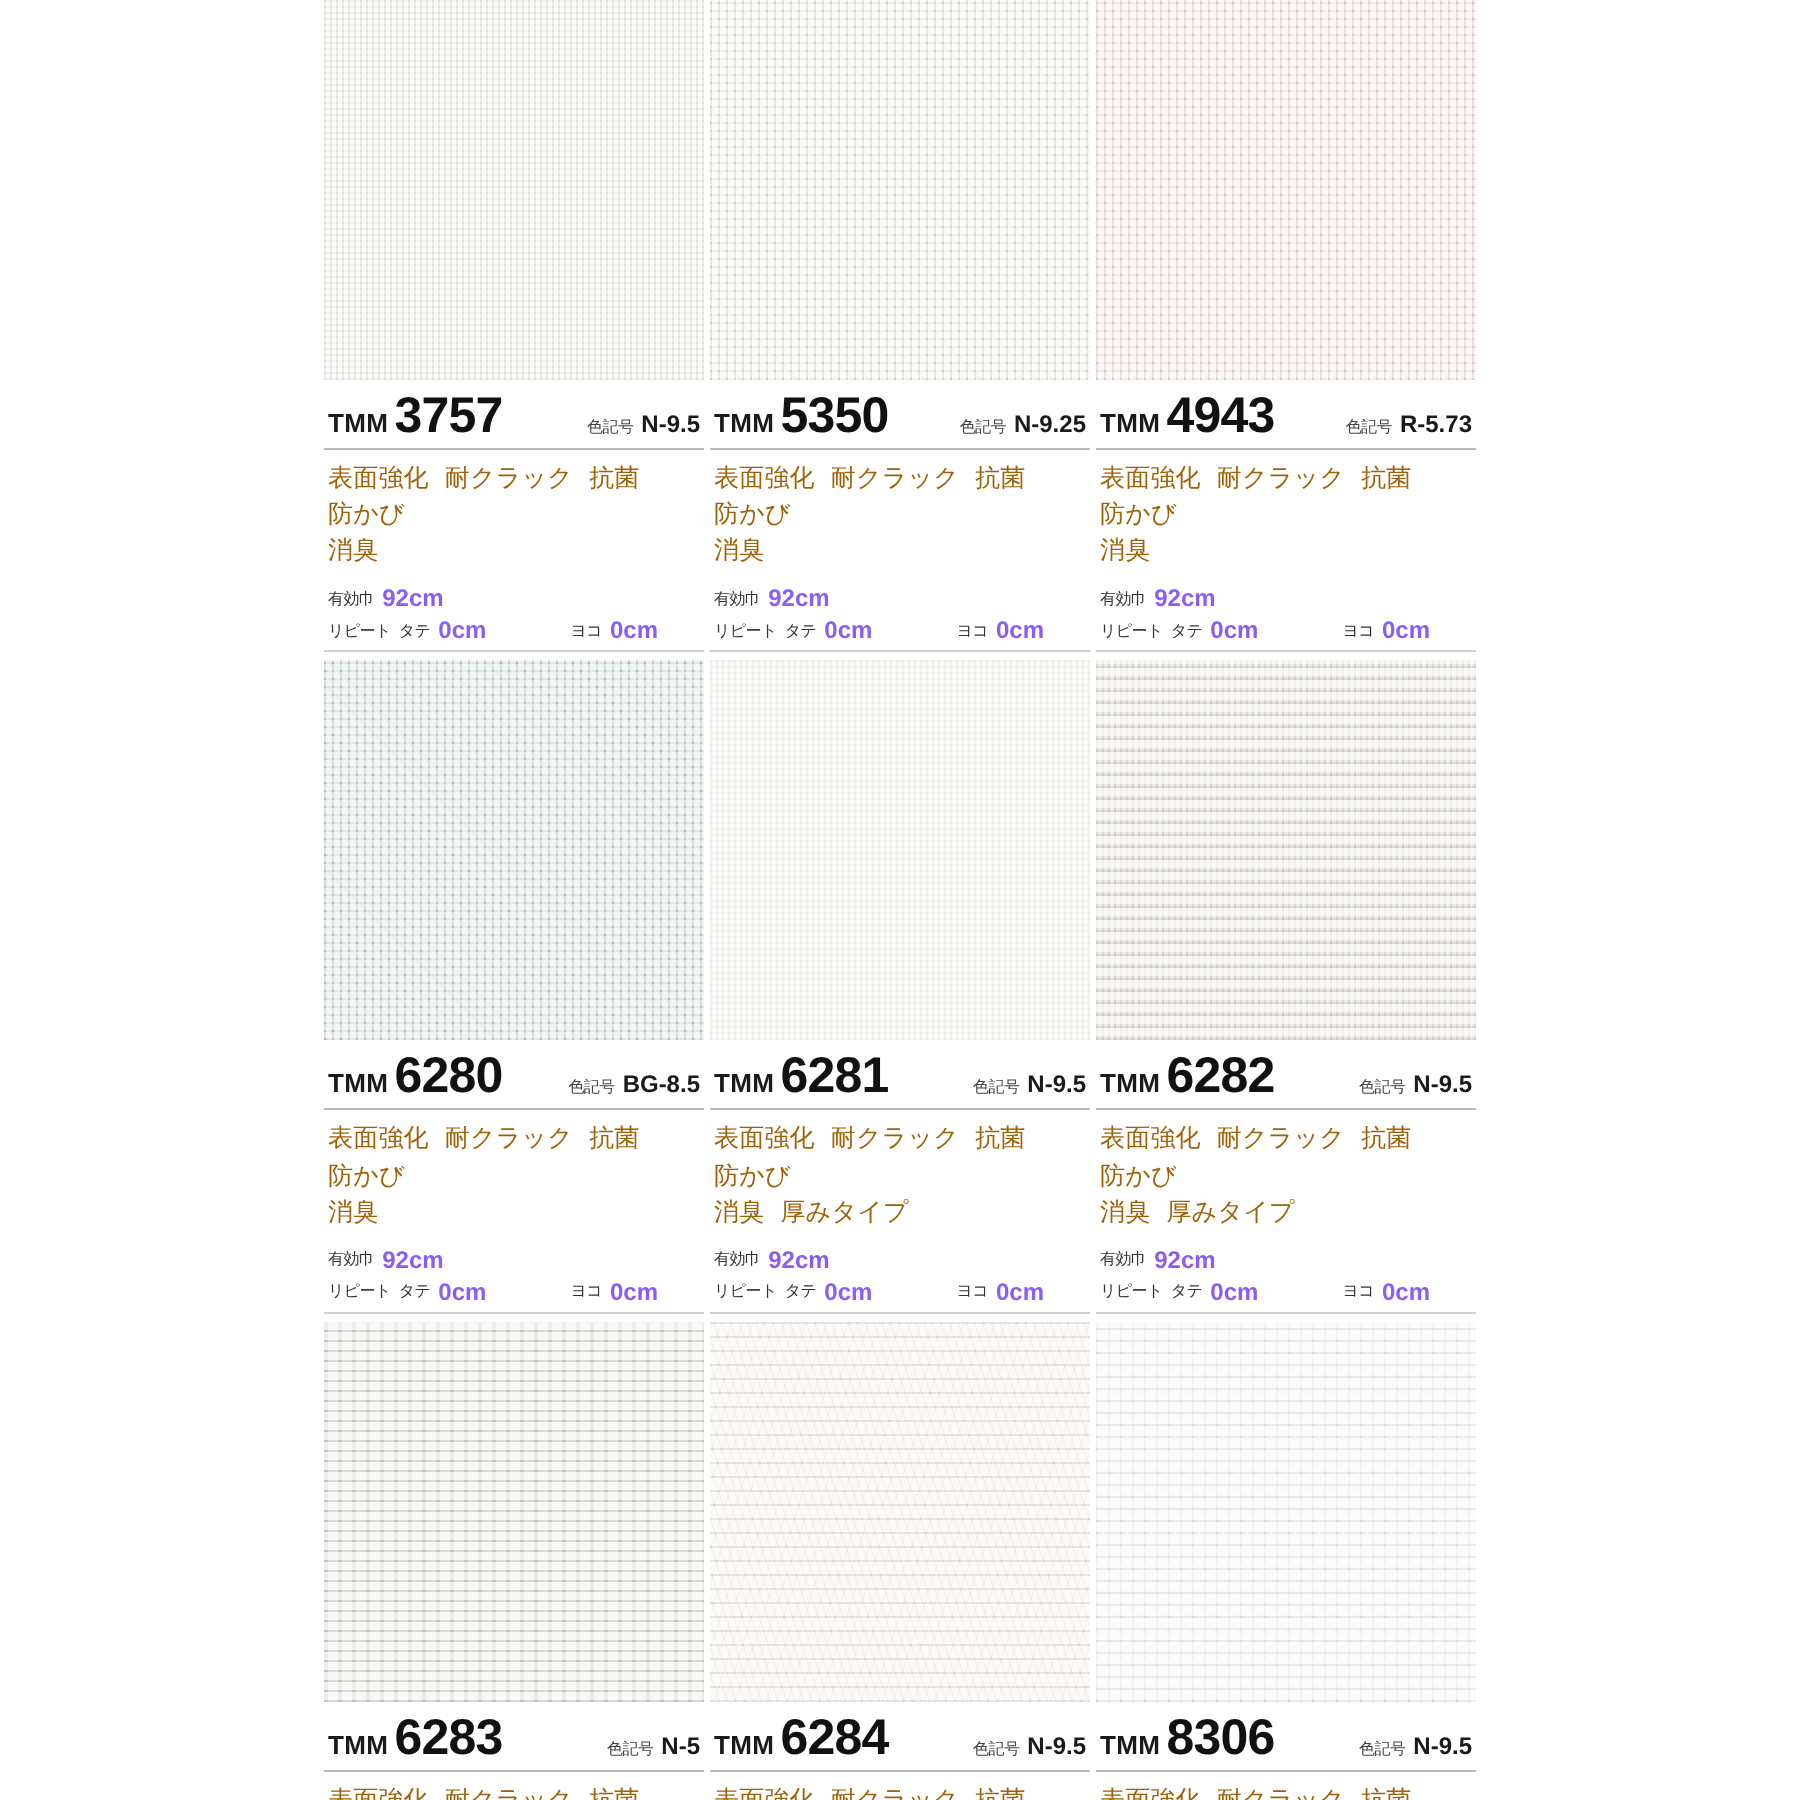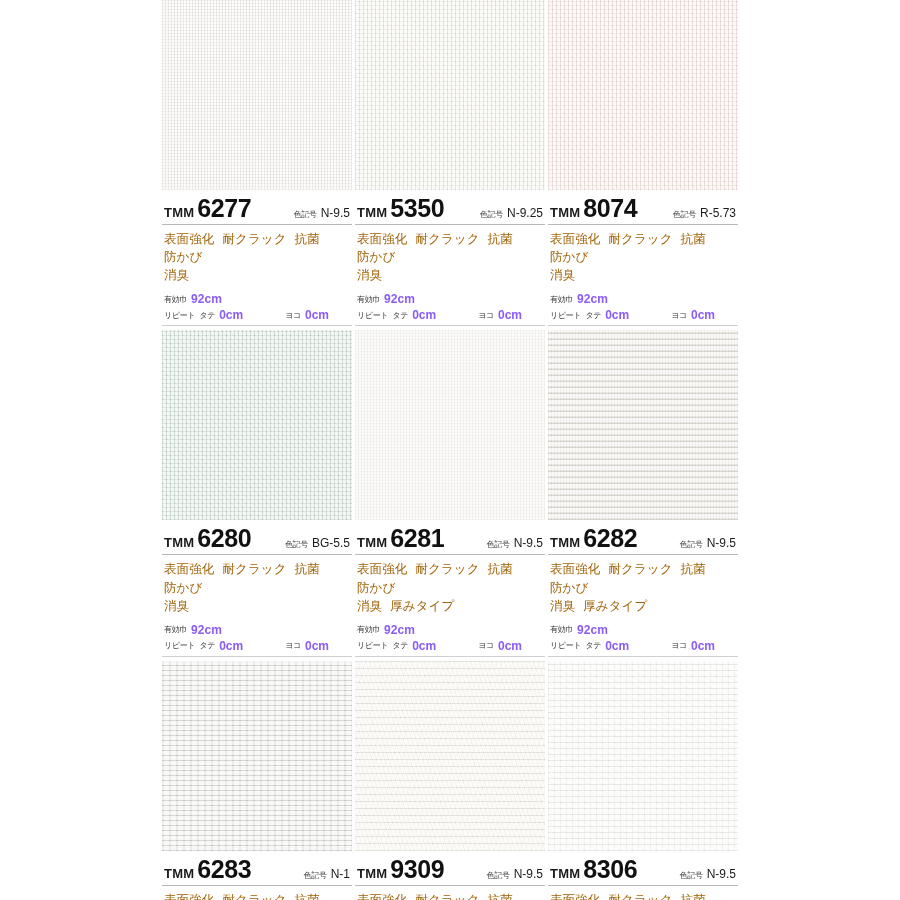--- a/index.html
+++ b/index.html
@@ -104,21 +104,21 @@
     padding-right: 2px;
   }
   .cc-label {
     font-size: 8px;
     color: #444;
     margin-right: 4px;
     letter-spacing: -0.3px;
   }
   .cc-value {
     font-size: 12px;
-    font-weight: normal;
+    font-weight: bold;
     color: #1a1a1a;
   }
   .features {
     padding: 5px 2px 2px 2px;
     font-size: 12.5px;
     line-height: 1.45;
     color: #a16207;
     letter-spacing: 0.1px;
   }
   .features span { margin-right: 8px; white-space: nowrap; }
@@ -148,21 +148,21 @@
 
 <div id="catalog-page">
   <div class="grid" id="product-grid">
   <div class="cell">
     <div class="swatch" style="background-color: rgb(242, 240, 234);">
       <div class="weave tex-weave"></div>
     </div>
     <div class="info">
       <div class="code-row">
         <span class="brand">TMM</span>
-        <span class="number">6277</span>
+        <span class="number">3757</span>
         <span class="color-code-wrap">
           <span class="cc-label">色記号</span>
           <span class="cc-value">N-9.5</span>
         </span>
       </div>
       <div class="features">
         <div class="feat-l1"><span>表面強化</span><span>耐クラック</span><span>抗菌</span><span>防かび</span></div>
         <div class="feat-l2"><span>消臭</span></div>
       </div>
       <div class="spec">
@@ -216,21 +216,21 @@
     </div>
   </div>
 
   <div class="cell">
     <div class="swatch" style="background-color: rgb(245, 223, 218);">
       <div class="weave tex-weave2"></div>
     </div>
     <div class="info">
       <div class="code-row">
         <span class="brand">TMM</span>
-        <span class="number">8074</span>
+        <span class="number">4943</span>
         <span class="color-code-wrap">
           <span class="cc-label">色記号</span>
           <span class="cc-value">R-5.73</span>
         </span>
       </div>
       <div class="features">
         <div class="feat-l1"><span>表面強化</span><span>耐クラック</span><span>抗菌</span><span>防かび</span></div>
         <div class="feat-l2"><span>消臭</span></div>
       </div>
       <div class="spec">
@@ -253,21 +253,21 @@
   <div class="cell">
     <div class="swatch" style="background-color: rgb(195, 214, 203);">
       <div class="weave tex-weave2"></div>
     </div>
     <div class="info">
       <div class="code-row">
         <span class="brand">TMM</span>
         <span class="number">6280</span>
         <span class="color-code-wrap">
           <span class="cc-label">色記号</span>
-          <span class="cc-value">BG-5.5</span>
+          <span class="cc-value">BG-8.5</span>
         </span>
       </div>
       <div class="features">
         <div class="feat-l1"><span>表面強化</span><span>耐クラック</span><span>抗菌</span><span>防かび</span></div>
         <div class="feat-l2"><span>消臭</span></div>
       </div>
       <div class="spec">
         <div class="spec-line">
           <span class="sl-label">有効巾</span>
           <span class="sl-value">92cm</span>
@@ -355,39 +355,39 @@
   <div class="cell">
     <div class="swatch" style="background-color: rgb(235, 234, 230);">
       <div class="weave tex-coarse"></div>
     </div>
     <div class="info">
       <div class="code-row">
         <span class="brand">TMM</span>
         <span class="number">6283</span>
         <span class="color-code-wrap">
           <span class="cc-label">色記号</span>
-          <span class="cc-value">N-1</span>
+          <span class="cc-value">N-5</span>
         </span>
       </div>
       <div class="features">
         <div class="feat-l1"><span>表面強化</span><span>耐クラック</span><span>抗菌</span></div>
 
       </div>
 
     </div>
   </div>
 
   <div class="cell">
     <div class="swatch" style="background-color: rgb(246, 242, 233);">
       <div class="weave tex-stipple"></div>
     </div>
     <div class="info">
       <div class="code-row">
         <span class="brand">TMM</span>
-        <span class="number">9309</span>
+        <span class="number">6284</span>
         <span class="color-code-wrap">
           <span class="cc-label">色記号</span>
           <span class="cc-value">N-9.5</span>
         </span>
       </div>
       <div class="features">
         <div class="feat-l1"><span>表面強化</span><span>耐クラック</span><span>抗菌</span></div>
 
       </div>
 

